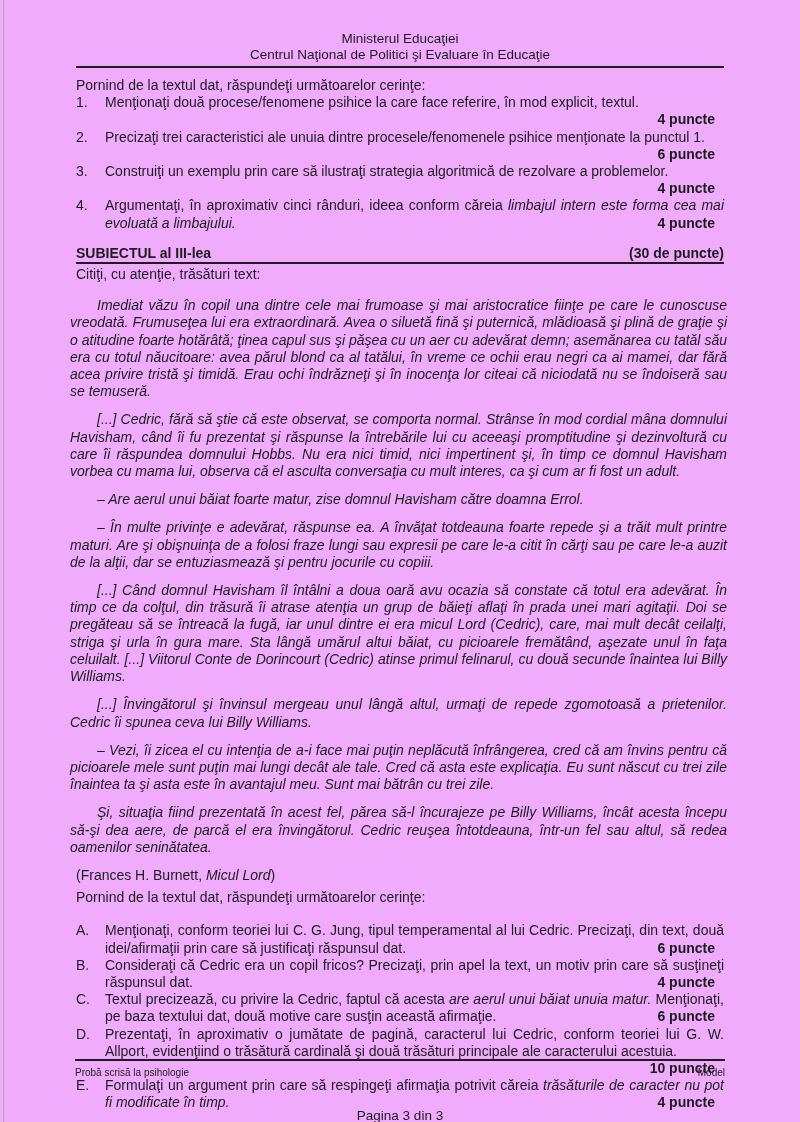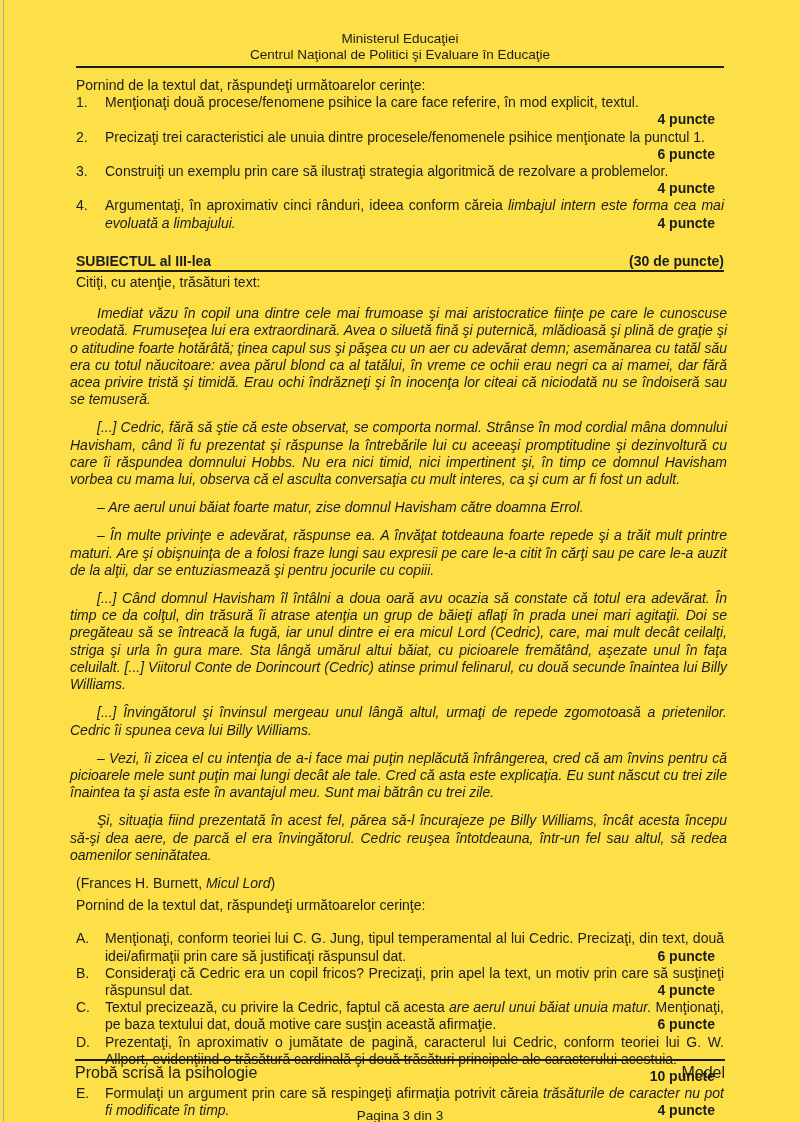--- a/index.html
+++ b/index.html
@@ -1,47 +1,47 @@
 <!DOCTYPE html>
 <html><head>
 <meta charset="utf-8">
 <style>
   html,body {margin:0; padding:0; background:#ffffff;}
   .page {
     position:relative;
     width:800px; height:1122px;
-    background:#fde047;
+    background:#f0abfc;
     color:#1c1c1c;
     font-family:"Liberation Sans","DejaVu Sans",sans-serif;
     font-size:14px; line-height:17.2px;
     box-sizing:border-box;
     padding:31px 76px 0 76px;
     overflow:hidden;
   }
   .page-edge {position:absolute; left:3px; top:0; height:100%; width:1px; background:#ababab;}
   .hdr {text-align:center; font-size:13.5px; line-height:15.5px;}
   .hdr-rule {border-bottom:2px solid #1c1c1c; margin-top:4px;}
   .intro {margin-top:9px;}
   .req {display:flex; margin:0;}
   .req .num {width:29px; flex:none;}
   .req .body {flex:1; text-align:justify; display:flow-root;}
   .pts-line {text-align:right; font-weight:bold; padding-right:9px;}
   .pts-inline {float:right; font-weight:bold; padding-right:9px;}
   em {font-style:italic;}
   .subject {display:flex; justify-content:space-between; font-weight:bold;
-            border-bottom:2px solid #1c1c1c; margin-top:21px;}
+            border-bottom:2px solid #1c1c1c; margin-top:13px;}
   .instruction {padding-top:2px;}
   .quote {margin:14px -14px 0 -17px; font-style:italic; text-align:justify;}
   .quote p {margin:11px; text-indent:27px;}
   .attribution {text-align:left; margin:2px -14px 0 0;}
   .intro2 {margin-top:5px;}
   .req-list2 {margin-top:16px;}
   .footer {position:absolute; left:75px; right:75px; top:1059px;
            border-top:2px solid #1c1c1c; padding-top:3px;}
-  .footer-row {display:flex; justify-content:space-between; font-size:16px;}
+  .footer-row {display:flex; justify-content:space-between; font-size:10px;}
   .page-num {text-align:center; margin-top:26px; font-size:13.5px;}
 </style>
 </head>
 <body>
 
 <div class="page">
   <div class="page-edge"></div>
 
   <div class="hdr">Ministerul Educaţiei</div>
   <div class="hdr">Centrul Naţional de Politici şi Evaluare în Educaţie</div>

